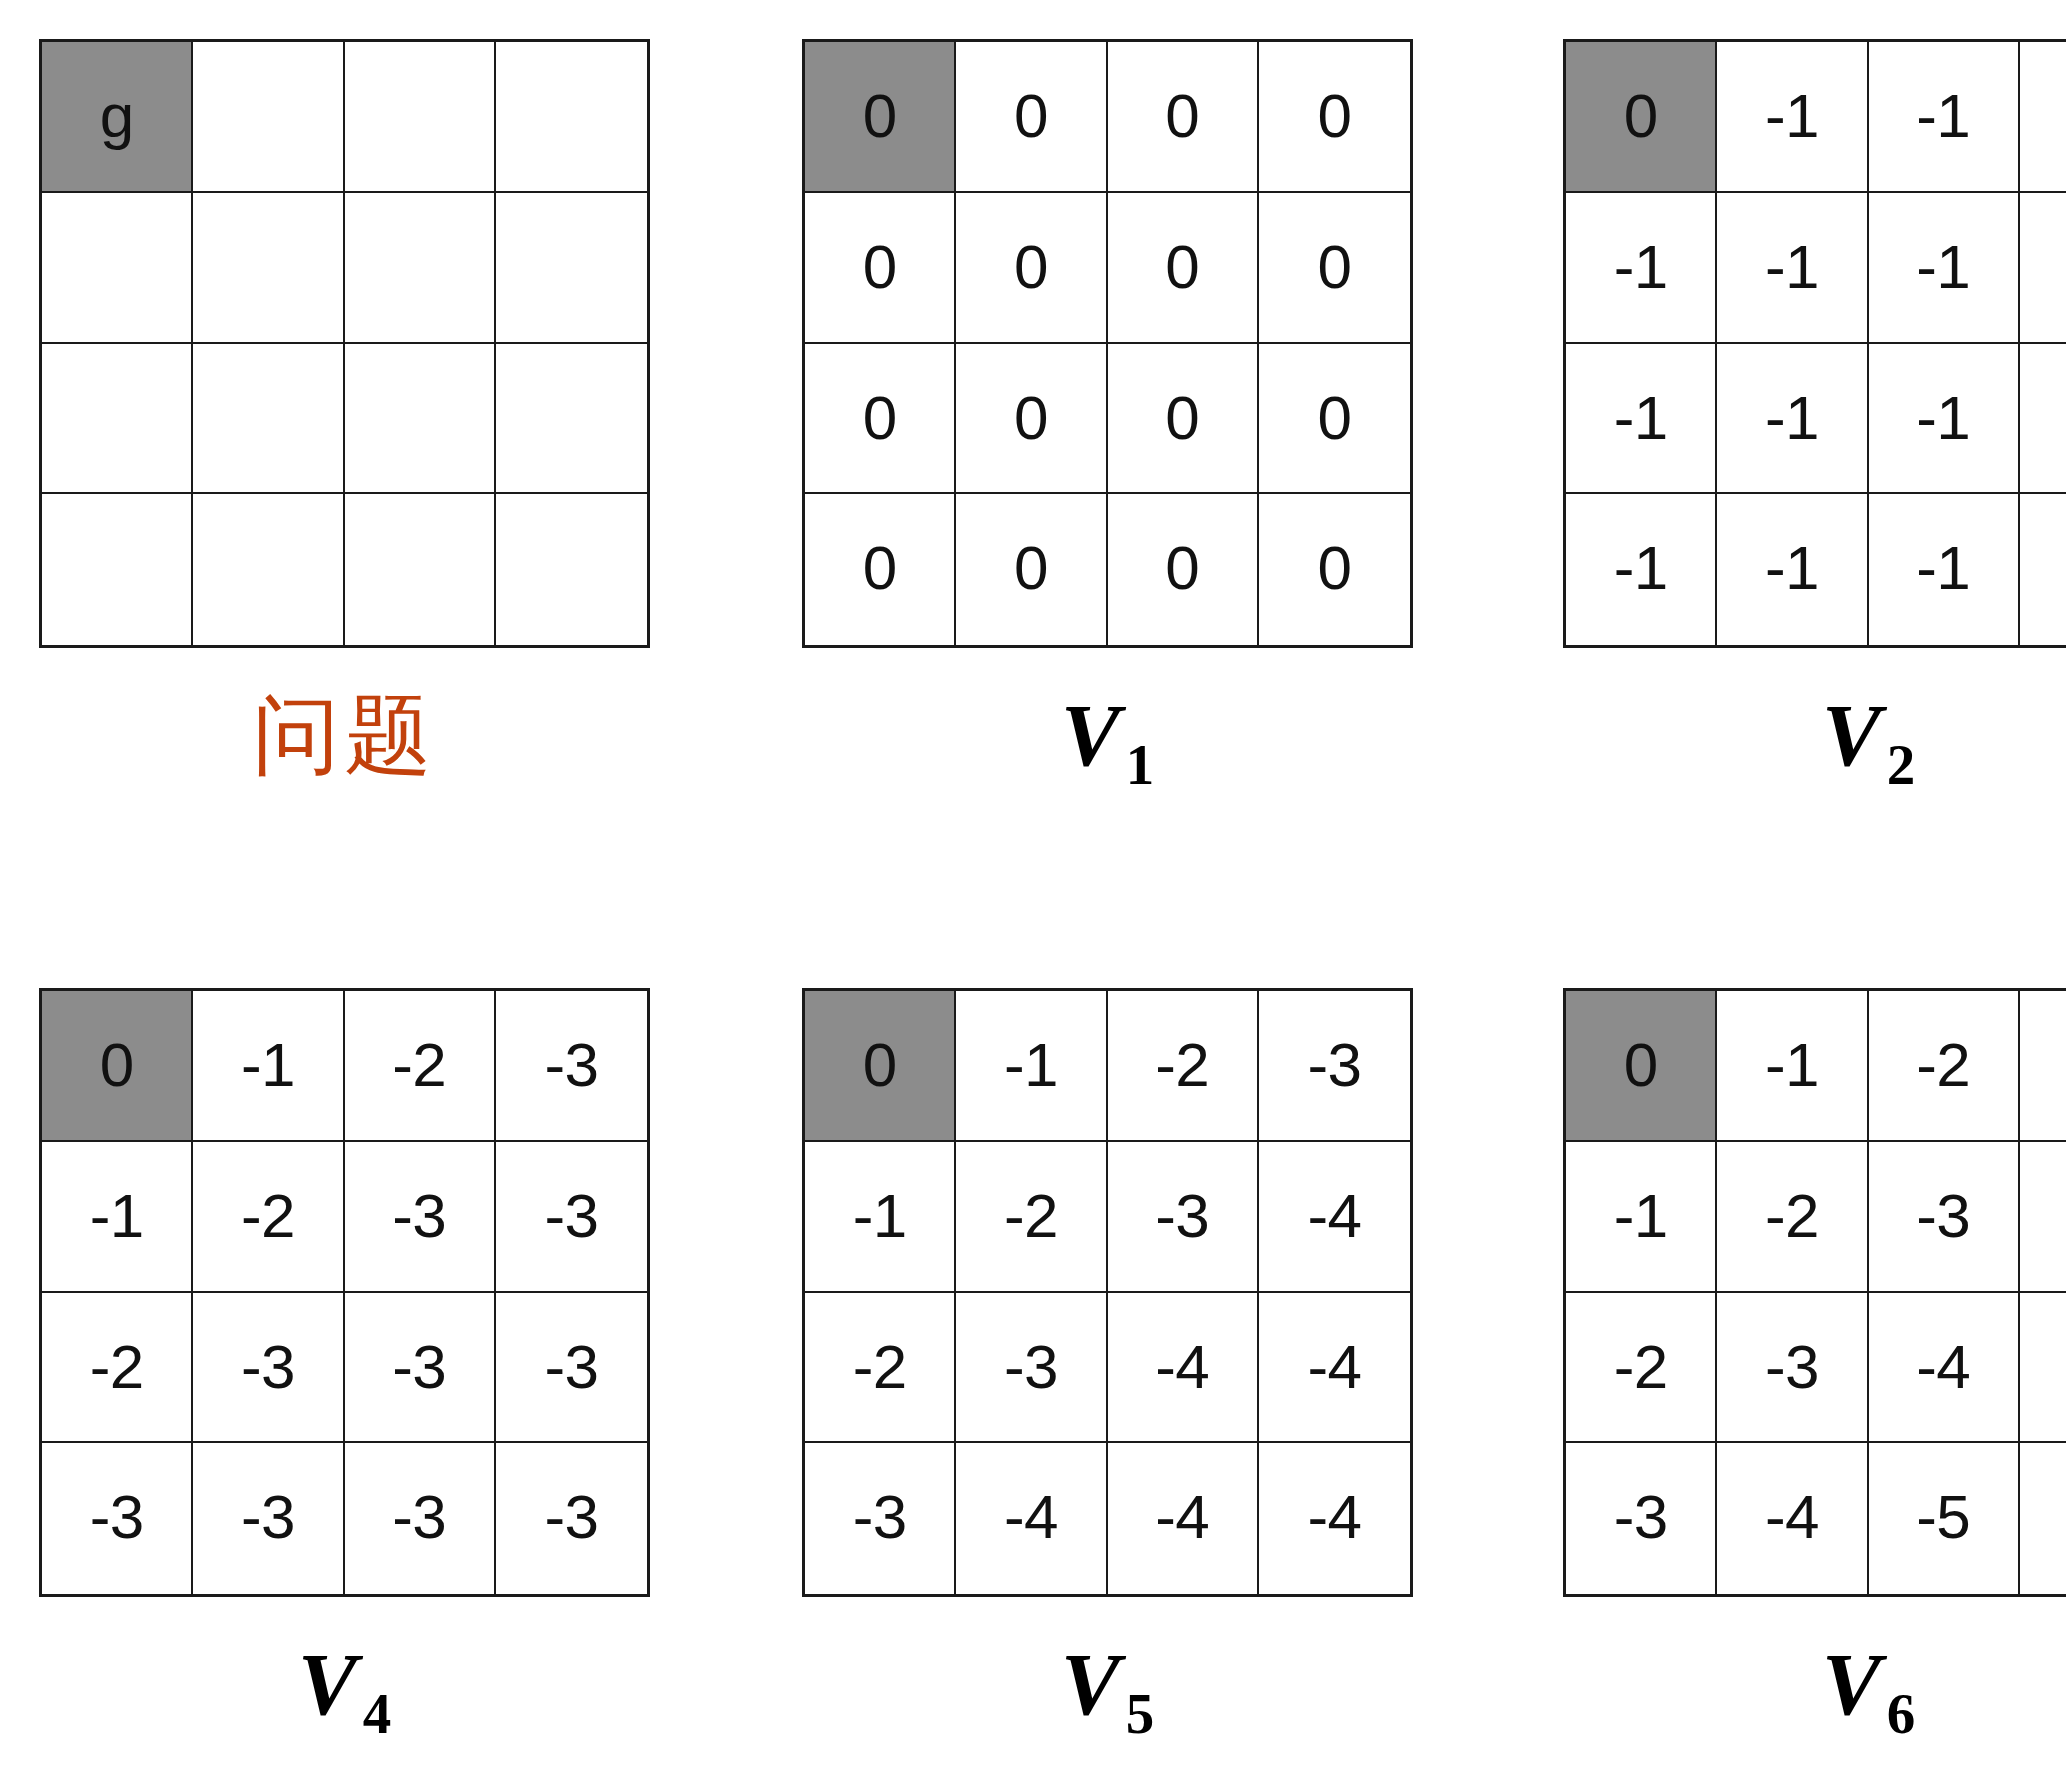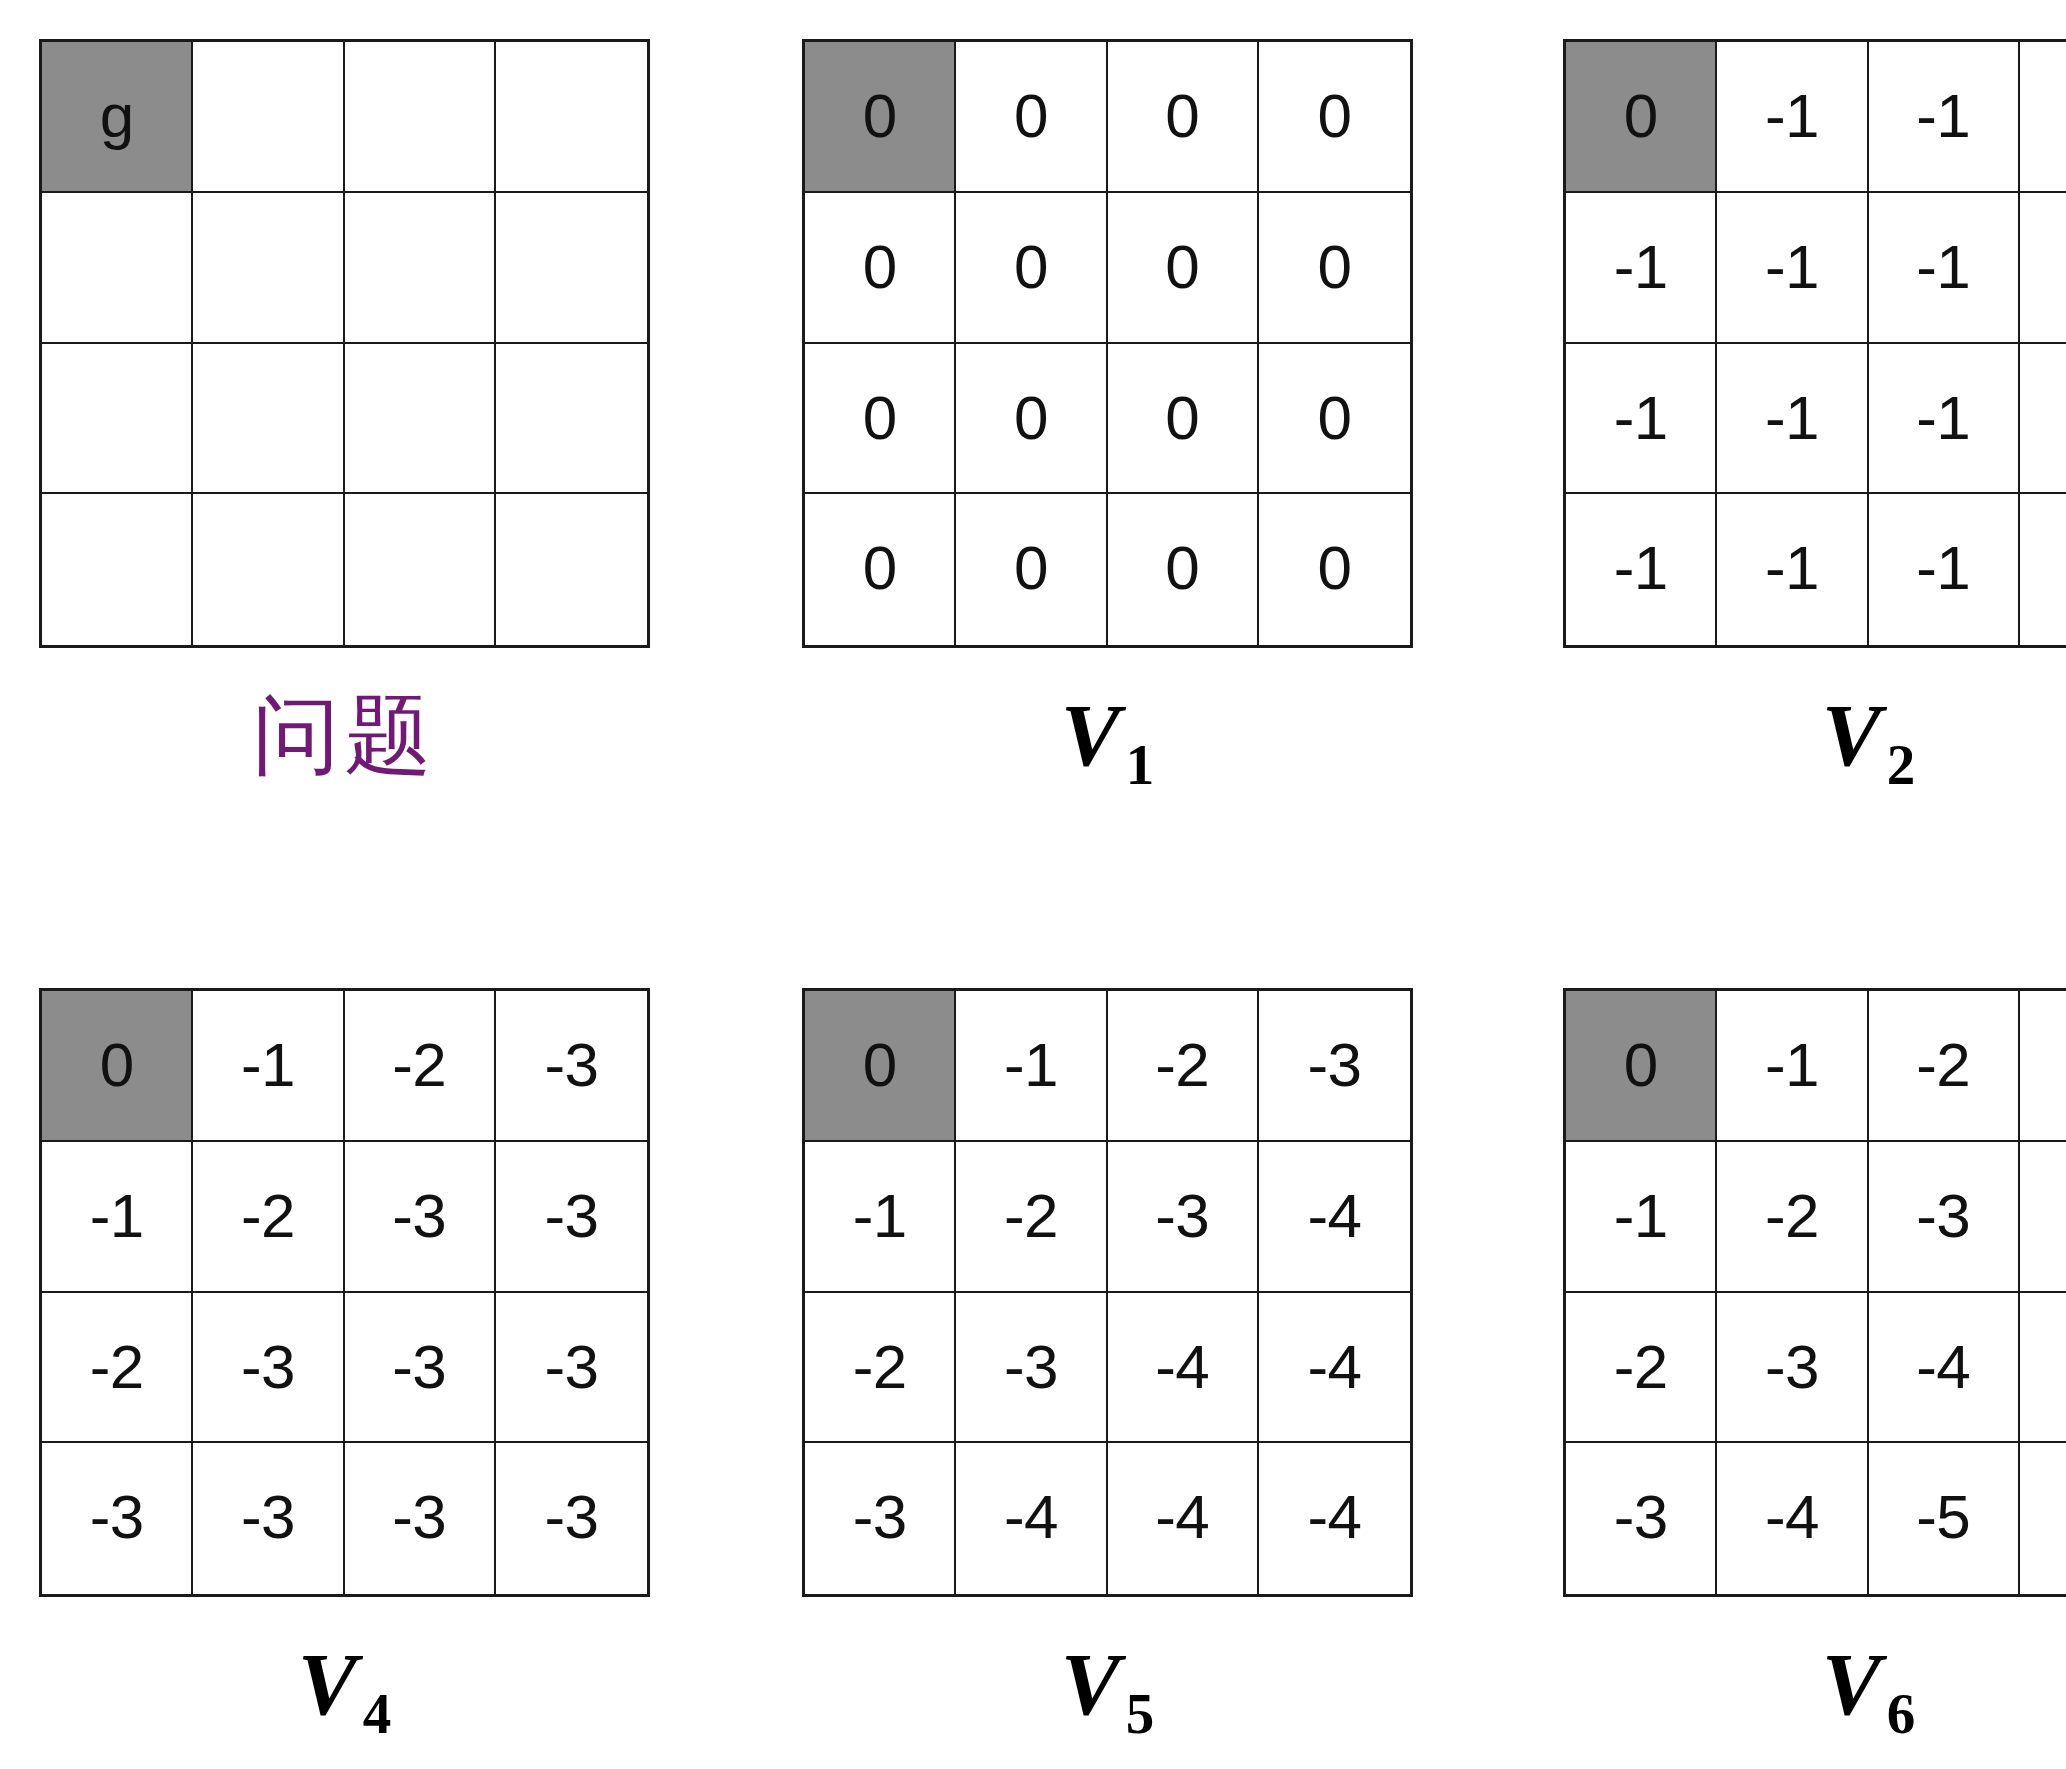--- a/index.html
+++ b/index.html
@@ -106,21 +106,21 @@
     font-weight: bold;
     font-size: 57px;
     position: relative;
     top: 19px;
   }
 
   .caption-cjk {
     font-family: "DejaVu Serif", "Liberation Serif", serif;
     font-size: 87px;
     line-height: 1;
-    color: #701a75;
+    color: #c2410c;
     letter-spacing: 5px;
     white-space: nowrap;
   }
 </style>
 </head>
 <body>
 
 <div id="board">
     <div class="panel col-0 row-0">
       <div class="grid">

